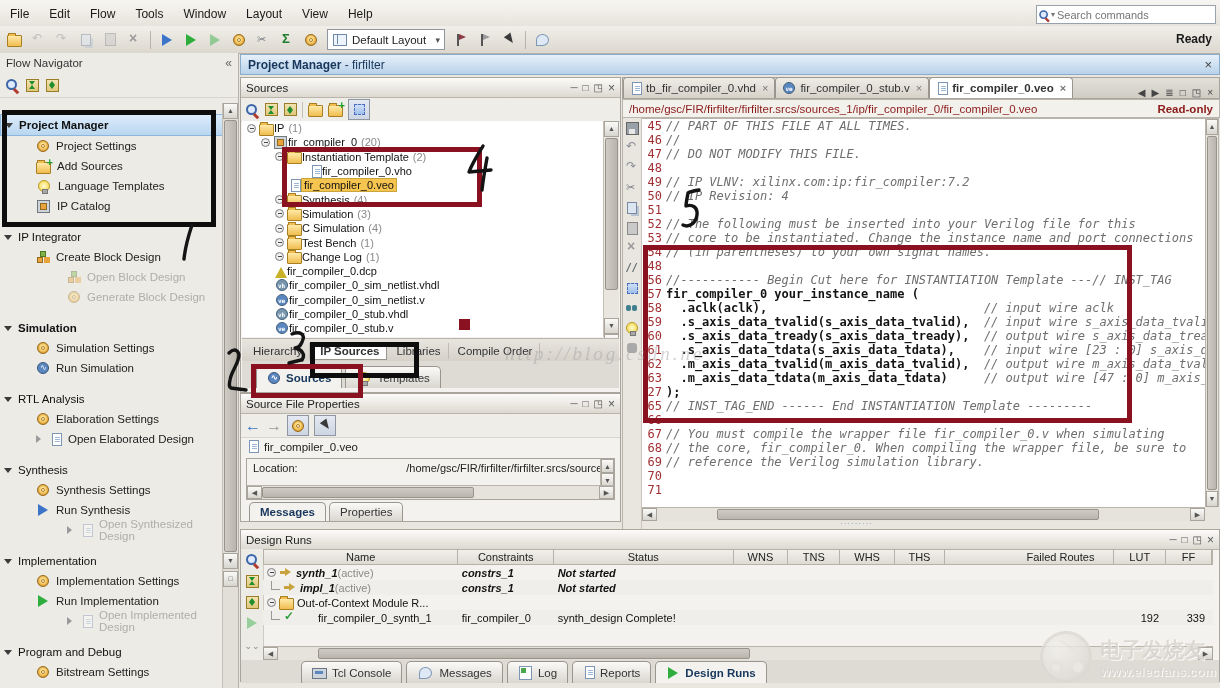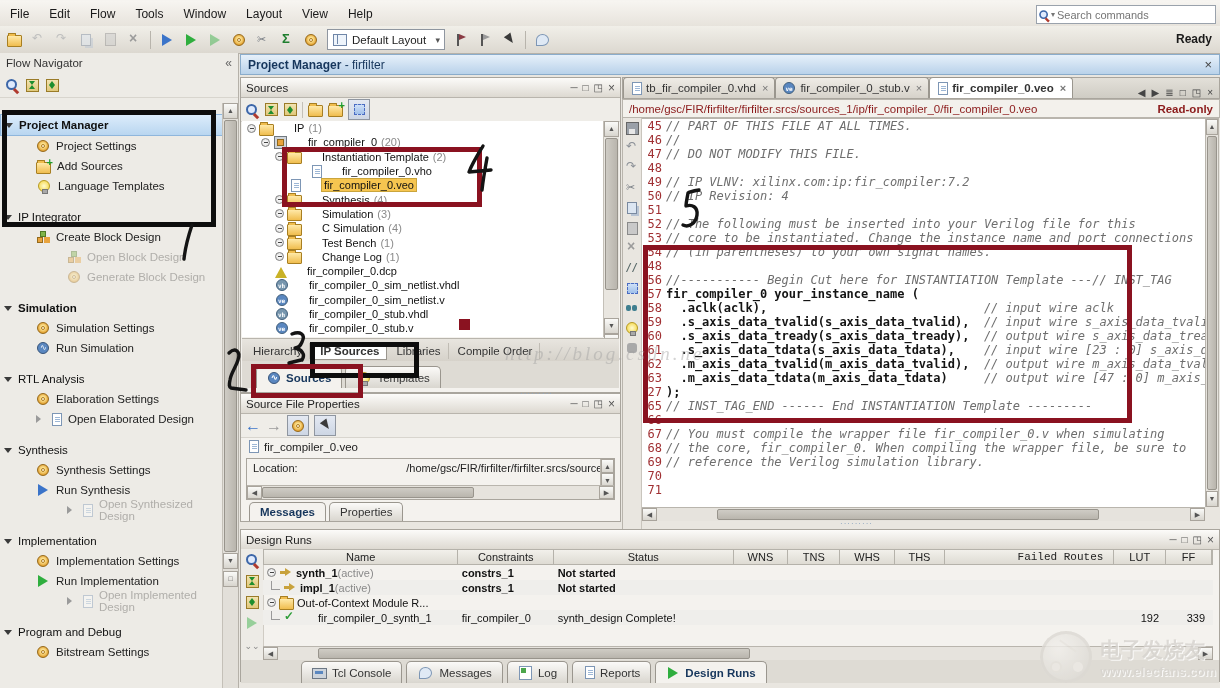--- a/index.html
+++ b/index.html
@@ -103,21 +103,21 @@
   .p-header{height:19px;background:linear-gradient(#fcfbf9,#ddd9d1);border-bottom:1px solid #b9b5ad;display:flex;align-items:center;font-size:11.5px;color:#222;padding:0 5px;}
   .wbtns{margin-left:auto;display:flex;gap:5px;color:#555;font-size:10px;align-items:center;}
   .wbtns span{line-height:10px;}
   .p-tools{height:23px;display:flex;align-items:center;gap:5px;padding:0 4px;background:#efede8;border-bottom:1px solid #d8d5ce;}
   .toolbtn{width:20px;height:19px;display:flex;align-items:center;justify-content:center;}
   .toolbtn.pressed{border:1px solid #8f96a0;background:linear-gradient(#e4e9f2,#cdd6e4);}
   
   .src-tree{position:absolute;left:1px;top:43px;width:363px;height:216px;background:#fff;overflow:hidden;}
   .src-row{display:flex;align-items:center;height:14.3px;font-size:11px;color:#111;white-space:nowrap;}
   .src-row .cnt{color:#8a8a8a;margin-left:4px;}
-  .src-row .lbl{margin-left:20px;}
+  .src-row .lbl{margin-left:0;}
   .src-row .lbl.hl{background:#f6c550;border:1px solid #caa53c;padding:0 2px;}
   .src-scroll{position:absolute;right:1px;top:43px;width:15px;height:216px;background:#e9e6e0;border-left:1px solid #c4c0b8;}
   .view-tabs{position:absolute;left:1px;right:1px;top:260px;height:23px;background:linear-gradient(#e8e5df,#d5d1c9);border-top:1px solid #b9b5ad;display:flex;align-items:center;font-size:11.5px;color:#333;gap:2px;padding:0 4px;}
   .view-tab{padding:2px 7px;border-right:1px solid #c0bcb4;}
   .view-tab.active{background:#fff;border:1px solid #9a968e;font-weight:bold;}
   .fold-tabs{position:absolute;left:1px;right:1px;top:283px;height:27px;background:#dedbd4;display:flex;align-items:flex-end;padding-left:14px;gap:3px;}
   .fold-tab{height:21px;display:flex;align-items:center;gap:5px;font-size:11.5px;padding:0 10px;border:1px solid #9a968e;border-bottom:none;border-radius:5px 5px 0 0;background:linear-gradient(#fbfaf8,#d9d6cf);color:#333;}
   .fold-tab.active{background:#f4f2ee;font-weight:bold;color:#16365c;}
   
   .file-row{display:flex;align-items:center;gap:5px;font-size:11.5px;color:#222;padding:2px 6px;}
@@ -148,21 +148,21 @@
   
   .runs{position:absolute;left:240px;top:528px;width:980px;height:153px;background:#f4f2ee;border:1px solid #a9a59d;box-sizing:border-box;}
   .runs-strip{position:absolute;left:0;top:19px;width:22px;bottom:0;background:#edebe6;border-right:1px solid #d0ccc4;display:flex;flex-direction:column;align-items:center;gap:7px;padding-top:4px;}
   .runs-table{position:absolute;left:22px;top:19px;right:6px;}
   .rt-head{display:flex;height:16px;background:linear-gradient(#f2f0eb,#dedbd3);border:1px solid #b5b2aa;box-sizing:border-box;}
   .rt-head div{border-right:1px solid #b5b2aa;font-size:11px;color:#222;text-align:center;line-height:15px;box-sizing:border-box;overflow:hidden;}
   .rt-row{display:flex;height:15px;font-size:11px;color:#111;align-items:center;}
   .rt-row.alt{background:#efeeeb;}
   .rt-row div{box-sizing:border-box;overflow:hidden;white-space:nowrap;}
   .rt-name{display:flex;align-items:center;}
-  .rt-row b{font-weight:bold;}
+  .rt-row b{font-weight:bold;font-style:italic;}
   .rt-row .gray{color:#8a8a8a;font-weight:normal;}
   .elbow{display:inline-block;width:8px;height:8px;border-left:1px solid #999;border-bottom:1px solid #999;margin:0 3px 5px 8px;flex:none;}
   .runs-hscroll{position:absolute;left:22px;right:6px;top:116px;height:13px;}
   .runs-tabs{position:absolute;left:0;right:0;top:130px;height:23px;background:#dedbd4;display:flex;align-items:flex-end;padding-left:60px;gap:4px;}
   
   .anno{position:absolute;pointer-events:none;}
   .box-black{border:5px solid #0d0d0d;}
   .box-red{border:5px solid #8a1220;}
   .sq-red{background:#8a1220;}
   .wm-blog{position:absolute;left:505px;top:342px;font:italic 19px "Liberation Serif",serif;letter-spacing:3px;color:rgba(160,160,160,.45);pointer-events:none;}
@@ -283,20 +283,24 @@
             <span class="ic ic-gear"></span>
             <span>Project Settings</span>
           </div>
           <div class="fn-item">
             <span class="ic ic-folder ic-addsrc"></span>
             <span>Add Sources</span>
           </div>
           <div class="fn-item">
             <span class="ic ic-bulb"></span>
             <span>Language Templates</span>
+          </div>
+          <div class="fn-item">
+            <span class="ic ic-chip"></span>
+            <span>IP Catalog</span>
           </div>
         </div>
         <div class="fn-sec">
           <div class="fn-sec-h">
             <span class="sec-caret"></span>
             <span>IP Integrator</span>
           </div>
           <div class="fn-item">
             <span class="ic ic-blocks"></span>
             <span>Create Block Design</span>
@@ -703,21 +707,21 @@
     <div class="runs-table" id="runs-table">
         <div class="rt-head">
           <div style="width: 195px;">Name</div>
           <div style="width: 96px;">Constraints</div>
           <div style="width: 180px;">Status</div>
           <div style="width: 55px;">WNS</div>
           <div style="width: 52px;">TNS</div>
           <div style="width: 55px;">WHS</div>
           <div style="width: 50px;">THS</div>
           <div style="width: 63px; margin-top: 27px;">TPWS</div>
-          <div style="width: 107px; font-family: Liberation Mono, monospace;">Failed Routes</div>
+          <div style="width: 107px;">Failed Routes</div>
           <div style="width: 52px;">LUT</div>
           <div style="width: 46px;">FF</div>
         </div>
         <div class="rt-row">
           <div class="rt-name" style="width: 195px;">
             <span class="knob" style="margin-left: 4px;"></span>
             <span class="ic ic-arrowy"></span>
             <b style="margin-left: 3px;">synth_1</b>
             <span class="gray"> (active)</span>
           </div>

